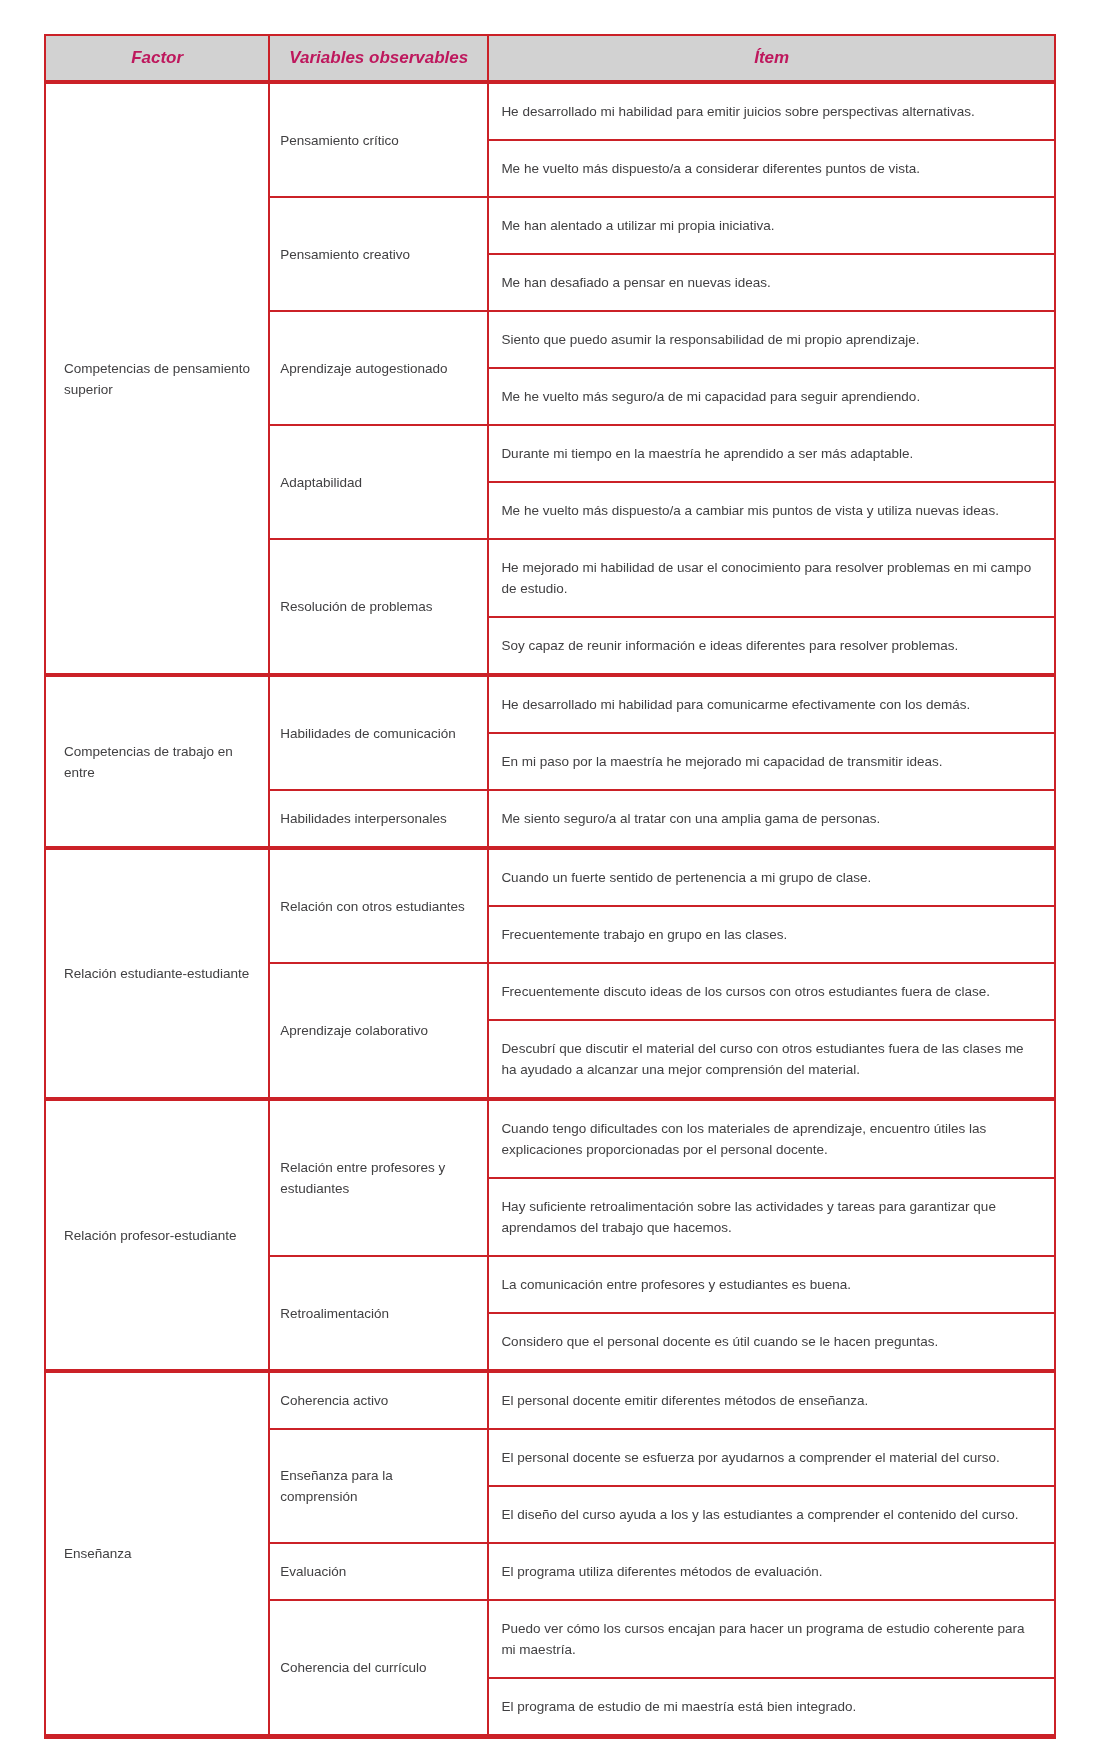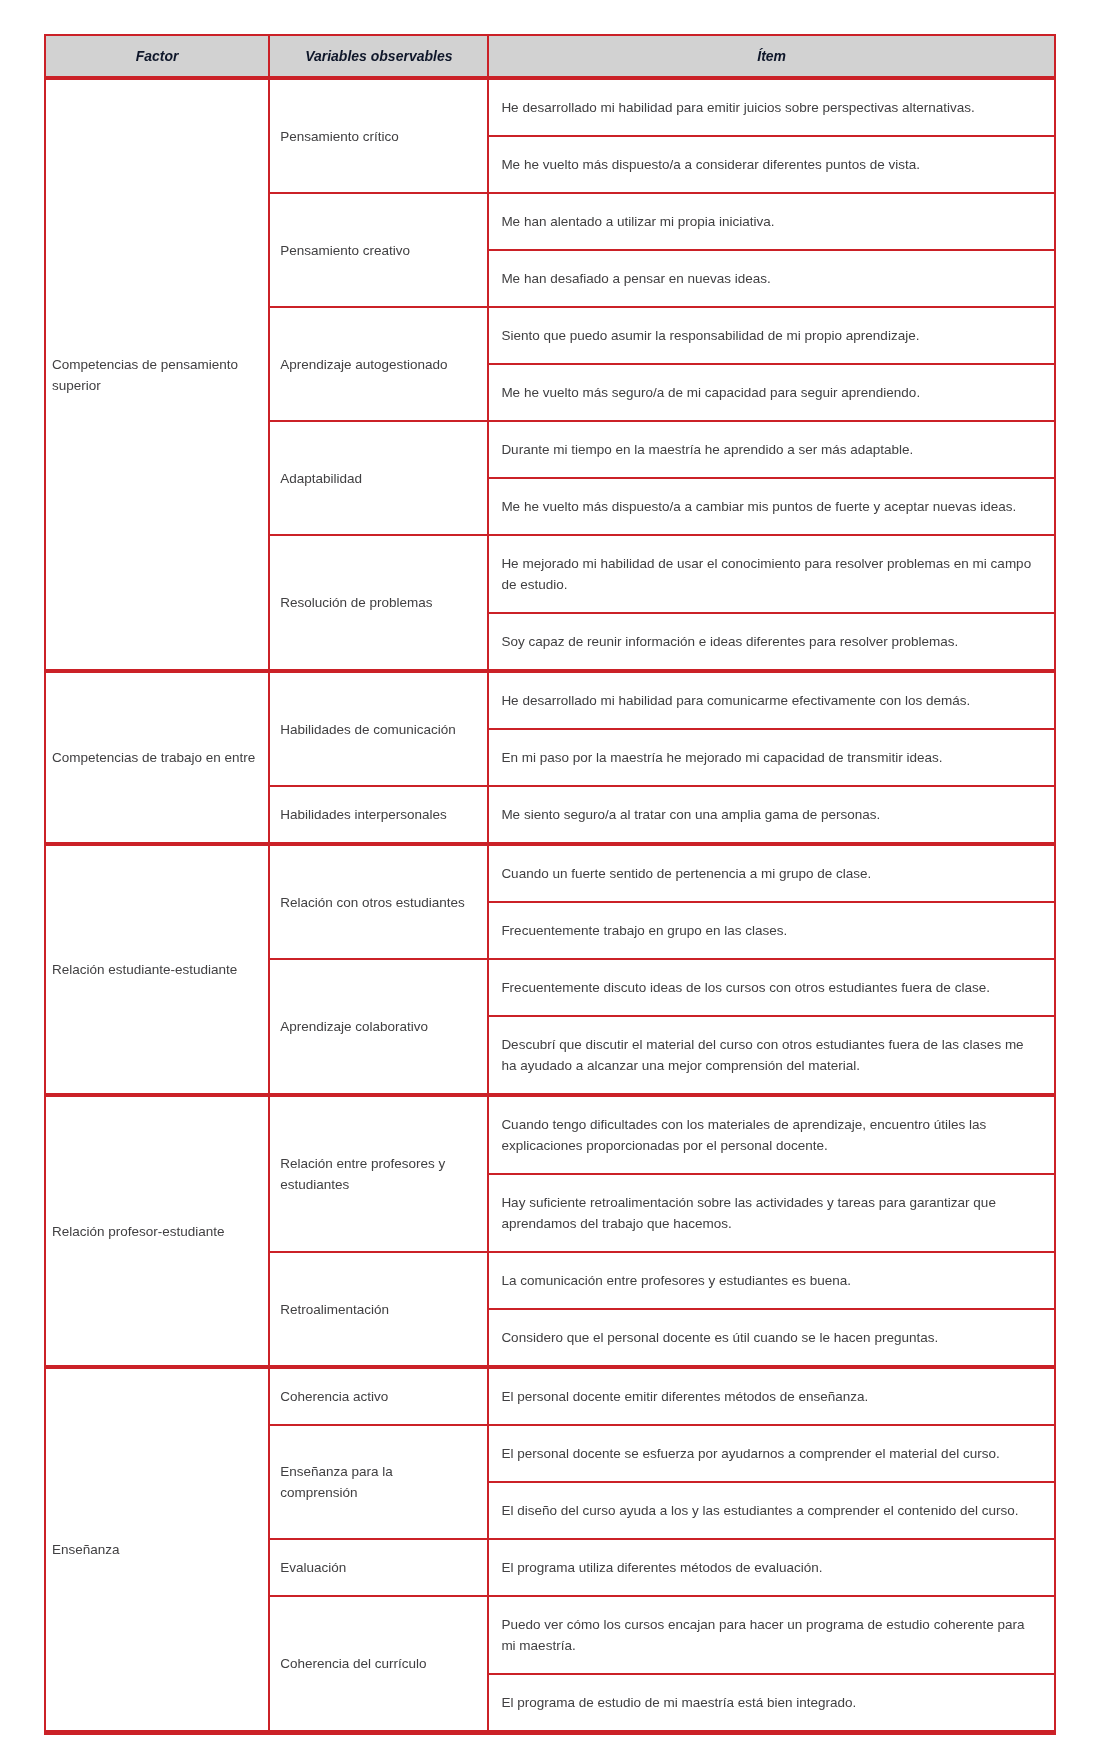--- a/index.html
+++ b/index.html
@@ -39,31 +39,31 @@
   col.c-item{width:56.1%;}
   th,td{
     border:2px solid var(--accent);
     vertical-align:middle;
   }
   thead th{
     background:var(--header-bg);
     border-bottom-width:4px;
     font-style:italic;
     font-weight:bold;
-    font-size:14px;
-    color:#0f172a;
+    font-size:17px;
+    color:#be185d;
     text-align:center;
     padding:12px 8px;
   }
   tbody td{
     font-size:13.5px;
     line-height:21px;
   }
   td.factor-cell{
-    padding:8px 6px 8px 6px;
+    padding:8px 6px 8px 18px;
   }
   td.variable-cell{
     padding:8px 22px 8px 10px;
   }
   td.item-cell{
     padding:17px 14px 17px 12px;
   }
   tr.group-start td{
     border-top-width:4px;
   }
@@ -107,21 +107,21 @@
           <td class="item-cell">Siento que puedo asumir la responsabilidad de mi propio aprendizaje.</td>
         </tr>
         <tr>
           <td class="item-cell">Me he vuelto más seguro/a de mi capacidad para seguir aprendiendo.</td>
         </tr>
         <tr>
           <td rowspan="2" class="variable-cell">Adaptabilidad</td>
           <td class="item-cell">Durante mi tiempo en la maestría he aprendido a ser más adaptable.</td>
         </tr>
         <tr>
-          <td class="item-cell">Me he vuelto más dispuesto/a a cambiar mis puntos de fuerte y aceptar nuevas ideas.</td>
+          <td class="item-cell">Me he vuelto más dispuesto/a a cambiar mis puntos de vista y utiliza nuevas ideas.</td>
         </tr>
         <tr>
           <td rowspan="2" class="variable-cell">Resolución de problemas</td>
           <td class="item-cell">He mejorado mi habilidad de usar el conocimiento para resolver problemas en mi campo de estudio.</td>
         </tr>
         <tr>
           <td class="item-cell">Soy capaz de reunir información e ideas diferentes para resolver problemas.</td>
         </tr>
         <tr class="group-start">
           <td rowspan="3" class="factor-cell">Competencias de trabajo en entre</td>

